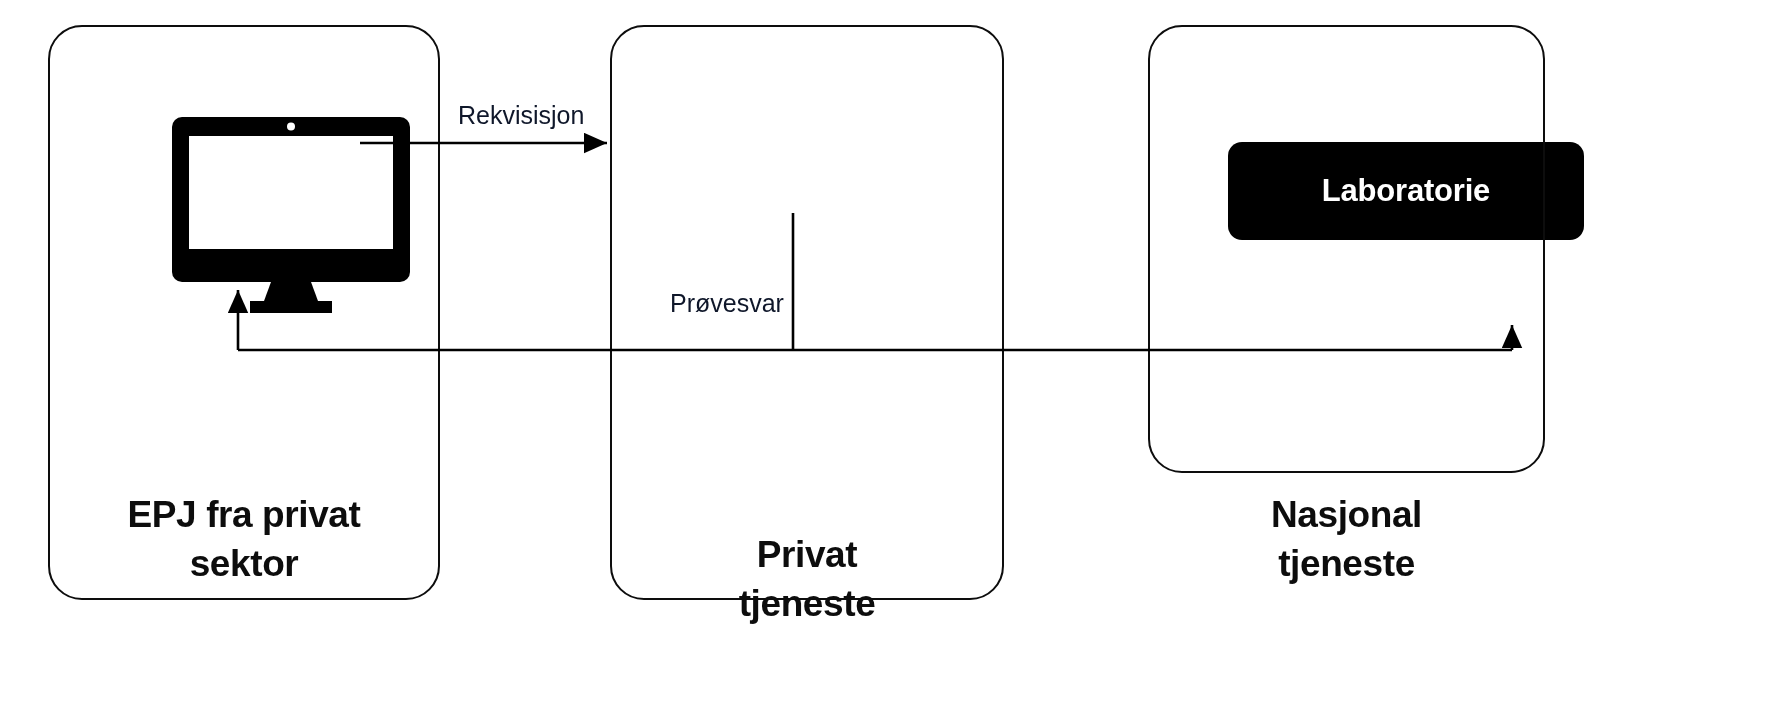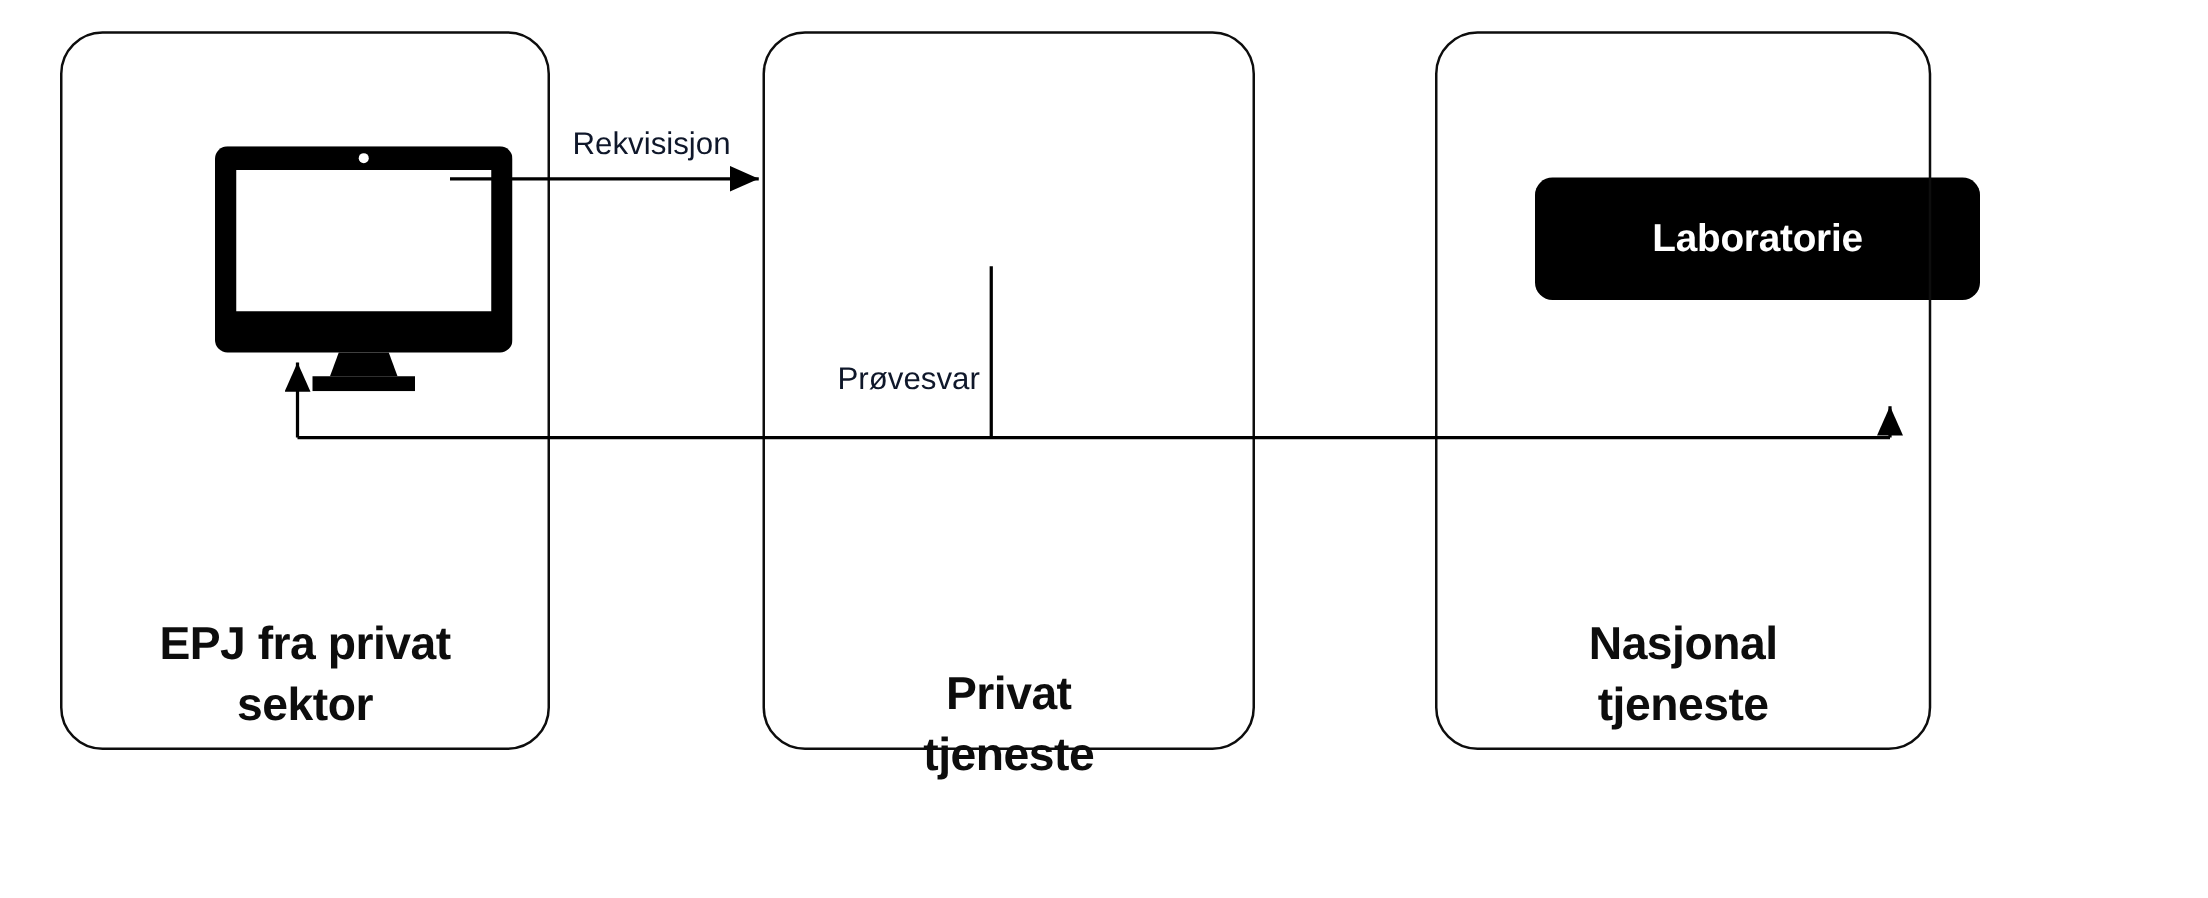--- a/index.html
+++ b/index.html
@@ -23,21 +23,21 @@
   
   .container-box {
     position: absolute;
     border: 2px solid #0d0d0d;
     border-radius: 34px;
     background: transparent;
     box-sizing: border-box;
   }
   #box-epj      { left: 48px;   top: 25px; width: 392px; height: 575px; }
   #box-privat   { left: 610px;  top: 25px; width: 394px; height: 575px; }
-  #box-nasjonal { left: 1148px; top: 25px; width: 397px; height: 575px; }
+  #box-nasjonal { left: 1148px; top: 25px; width: 397px; height: 448px; }
 
   .container-caption {
     position: absolute;
     left: 0;
     right: 0;
     text-align: center;
     font-weight: bold;
     font-size: 37px;
     line-height: 1.32;
     color: #0d0d0d;

